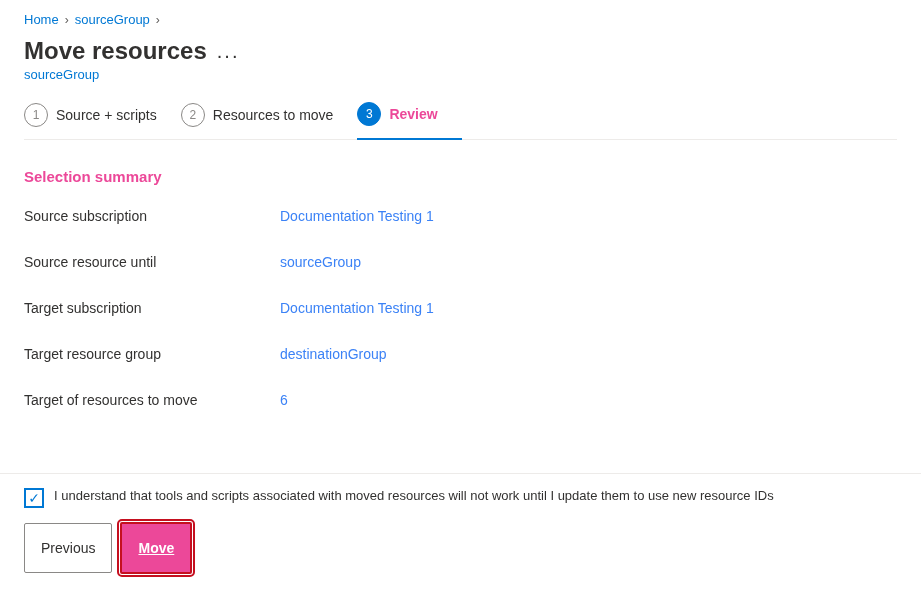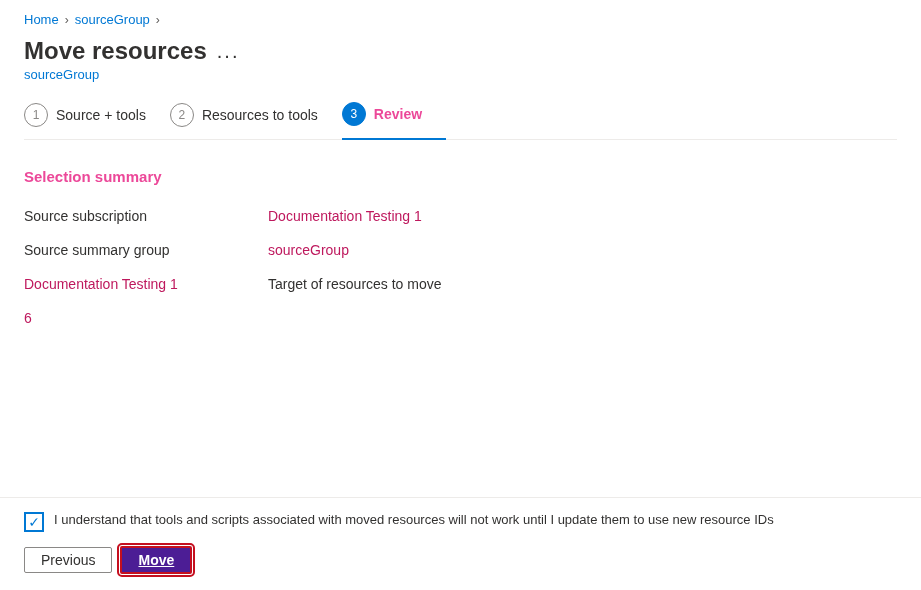--- a/index.html
+++ b/index.html
@@ -123,31 +123,31 @@
     .section-title {
       font-size: 15px;
       font-weight: 700;
       margin-bottom: 16px;
       color: #ec4899;
     }
 
     .summary-table {
       display: grid;
       grid-template-columns: 240px auto;
-      gap: 4px;
+      gap: 16px;
       max-width: 600px;
     }
     .summary-row-label {
       padding: 7px 0;
       color: #323130;
       font-size: 14px;
     }
     .summary-row-value {
       padding: 7px 0;
-      color: #be185d;
+      color: #3b82f6;
       font-size: 14px;
     }
 
     
     .bottom-bar {
       border-top: 1px solid #edebe9;
       padding: 14px 24px 16px 24px;
       background: #fff;
     }
     .acknowledgement-row {
@@ -175,33 +175,33 @@
       font-size: 14px;
       line-height: 1;
     }
 
     .button-row {
       display: flex;
       align-items: center;
       gap: 8px;
     }
     .btn {
-      padding: 4px 16px;
+      padding: 16px 16px;
       font-size: 14px;
       cursor: pointer;
       border-radius: 2px;
       font-family: inherit;
     }
     .btn-secondary {
       background: #fff;
       border: 1px solid #8a8886;
       color: #323130;
     }
     .btn-primary {
-      background: #4c1d95;
+      background: #ec4899;
       border: 2px solid #c50f1f;
       color: #fff;
       font-weight: 600;
       outline: 2px solid #c50f1f;
       outline-offset: 1px;
       text-decoration: underline;
     }
   </style>
 </head>
 <body>
@@ -220,44 +220,47 @@
       <h1 class="page-title">Move resources</h1>
       <span class="more-options">...</span>
     </div>
     <div class="subtitle">sourceGroup</div>
 
     <div class="wizard-steps">
       <div class="wizard-step">
         <div class="step-circle">
           <span>1</span>
         </div>
-        <span class="step-label">Source + tools</span>
+        <span class="step-label">Source + scripts</span>
       </div>
       <div class="wizard-step">
         <div class="step-circle">
           <span>2</span>
         </div>
-        <span class="step-label">Resources to tools</span>
+        <span class="step-label">Resources to move</span>
       </div>
       <div class="wizard-step active">
         <div class="step-circle active">
           <span>3</span>
         </div>
         <span class="step-label">Review</span>
       </div>
     </div>
 
     <div class="section-title">Selection summary</div>
 
     <div class="summary-table" id="summary-table">
     <div class="summary-row-label">Source subscription</div>
         <div class="summary-row-value">Documentation Testing 1</div>
-        <div class="summary-row-label">Source summary group</div>
+        <div class="summary-row-label">Source resource until</div>
         <div class="summary-row-value">sourceGroup</div>
+        <div class="summary-row-label">Target subscription</div>
         <div class="summary-row-value">Documentation Testing 1</div>
+        <div class="summary-row-label">Target resource group</div>
+        <div class="summary-row-value">destinationGroup</div>
         <div class="summary-row-label">Target of resources to move</div>
         <div class="summary-row-value">6</div>
       </div>
 
   </div>
 
   <div class="bottom-bar">
     <div class="acknowledgement-row">
       <div class="checkbox-wrapper">
         <span class="checkbox-check">✓</span>

